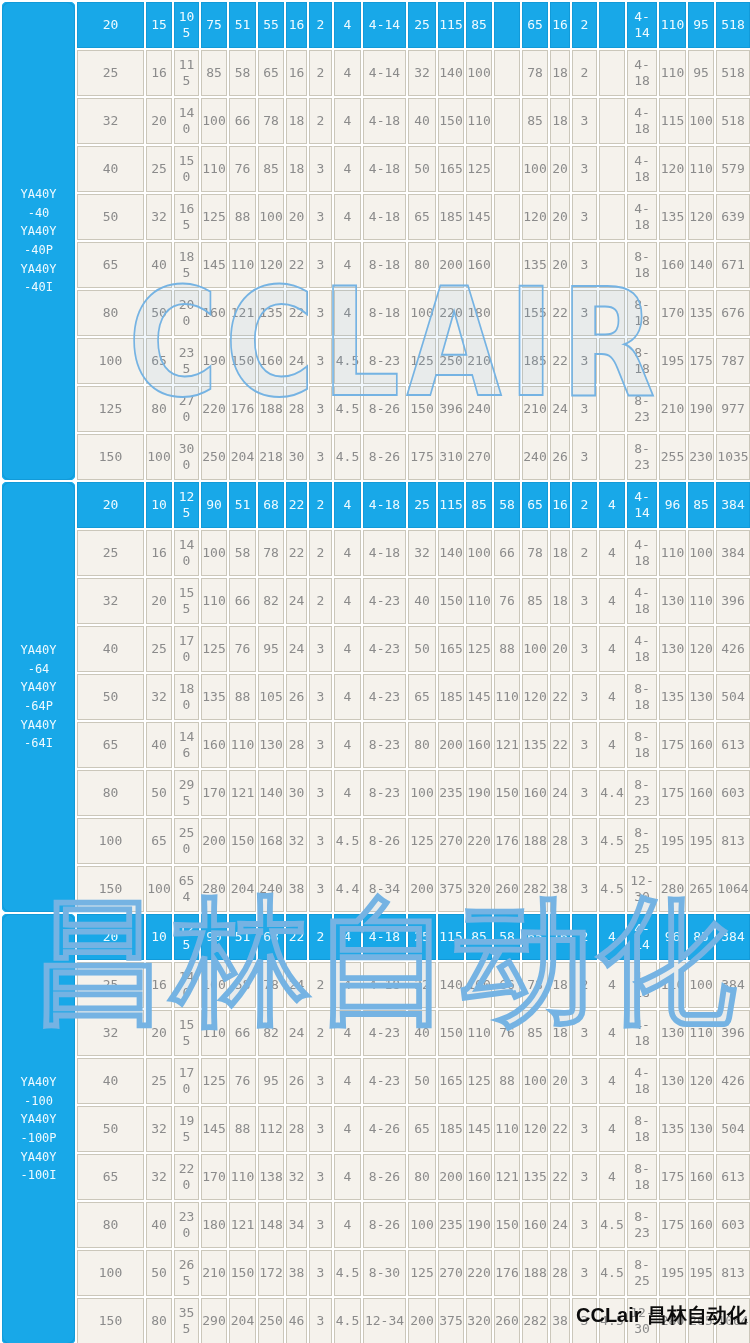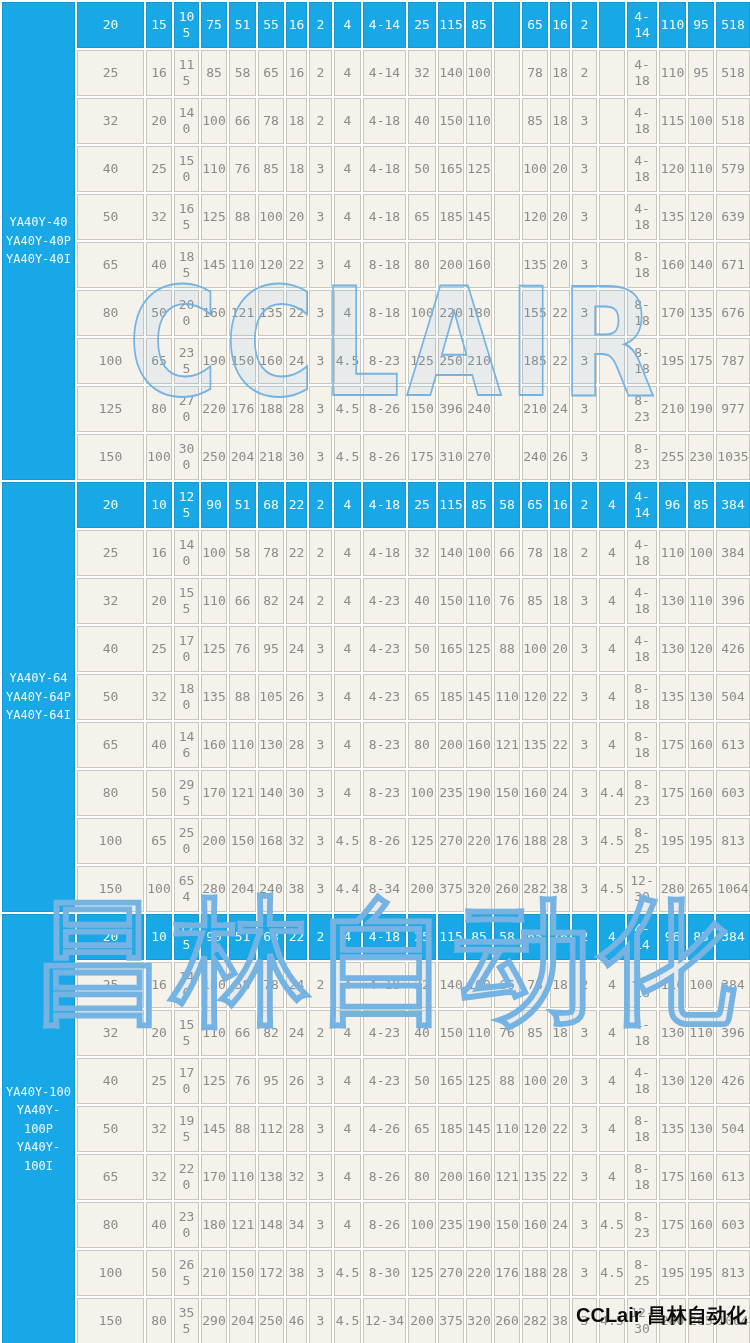--- a/index.html
+++ b/index.html
@@ -17,21 +17,21 @@
      font-size:13px;line-height:1.25;
      color:#8b8b8b;
      overflow:hidden;
      word-break:normal;overflow-wrap:break-word;
   }
   table.spec tr.hl td{
      background:#18a8e8;
      color:#eefaff;
      box-shadow:inset 0 0 0 1px #129ad8;
   }
-  table.spec td.model{font-size:12px;line-height:1.55;padding:0 2px;}
+  table.spec td.model{font-size:12px;line-height:1.55;padding:0 16px;border-radius:8px;}
   .wm{position:absolute;pointer-events:none;white-space:nowrap;z-index:5;
       color:rgba(117,179,227,0.10);
       -webkit-text-stroke:2px #75b3e3;
       transform-origin:left top;}
   .wm-latin{left:128px;top:268px;
       font-family:"DejaVu Sans",sans-serif;font-weight:bold;
       font-size:150px;line-height:1;letter-spacing:8px;
       transform:scaleX(0.82);}
   .wm-cjk{left:30px;top:893px;
       font-family:"DejaVu Sans",sans-serif;font-weight:bold;

